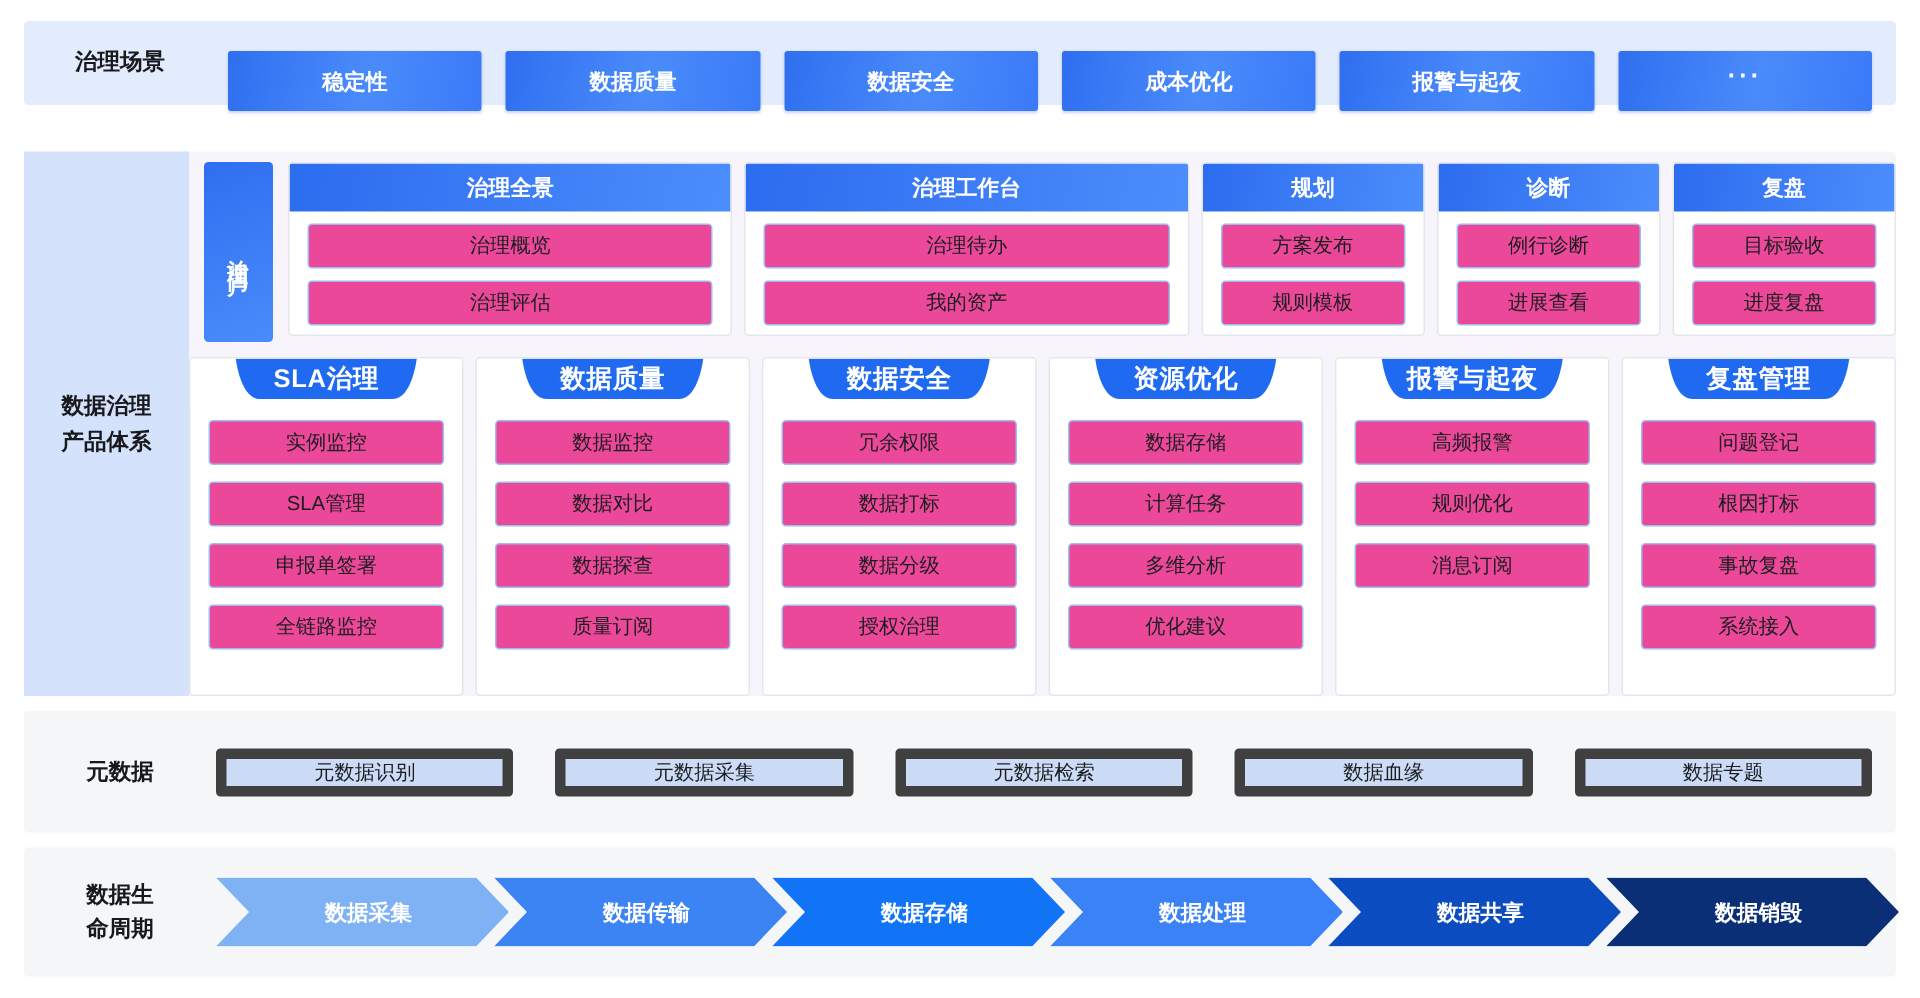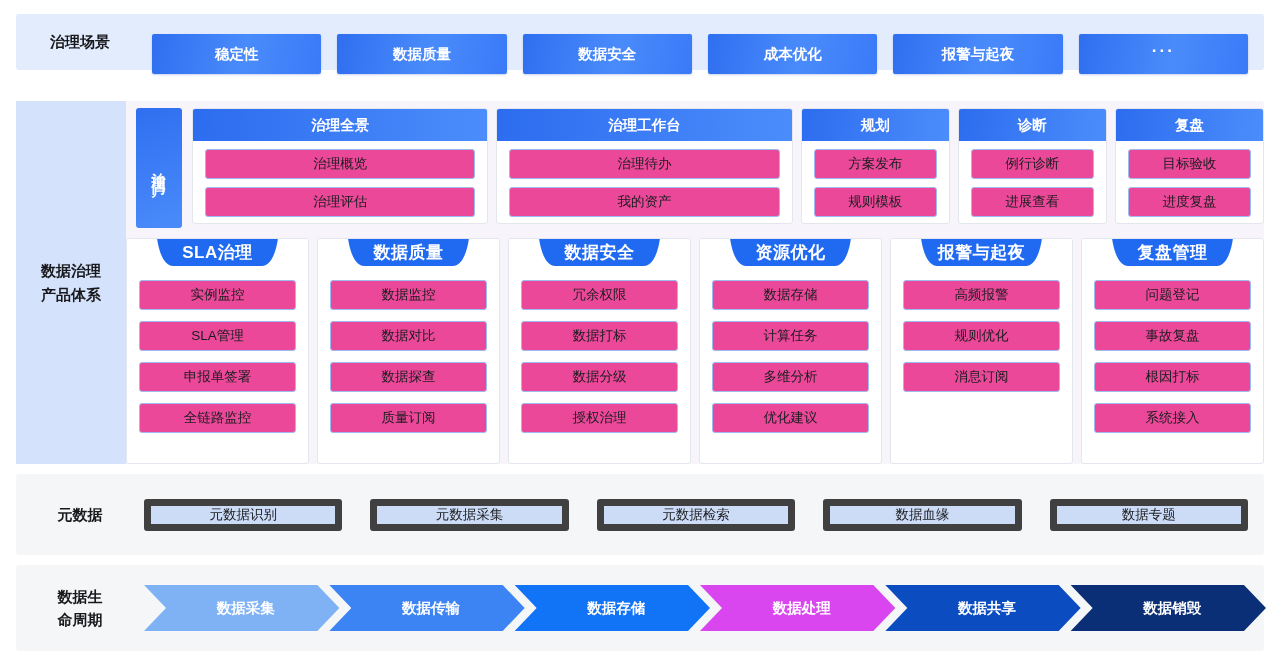--- a/index.html
+++ b/index.html
@@ -297,22 +297,22 @@
 
         <div class="card w1 ribbon">
           <div class="ribbon-wrap">
             <svg viewBox="0 0 180 31" preserveAspectRatio="none">
               <path d="M30,0 L150,0 C150,0 147,27 134,27 L46,27 C33,27 30,0 30,0 Z" fill="#1f6af0"></path>
             </svg>
             <div class="ribbon-text">复盘管理</div>
           </div>
           <div class="card-body four">
             <div class="pill">问题登记</div>
+            <div class="pill">根因打标</div>
             <div class="pill">事故复盘</div>
-            <div class="pill">根因打标</div>
             <div class="pill">系统接入</div>
           </div>
         </div>
 
       </div>
     </div>
   </div>
 
   <div class="band" id="row-meta">
     <div class="band-label">
@@ -335,21 +335,21 @@
     <div class="life-list">
       <div class="chev" style="background: rgb(127, 178, 245);">
           <span>数据采集</span>
         </div>
       <div class="chev" style="background: rgb(60, 131, 243);">
           <span>数据传输</span>
         </div>
       <div class="chev" style="background: rgb(17, 115, 245);">
           <span>数据存储</span>
         </div>
-      <div class="chev" style="background: #d946ef;">
+      <div class="chev" style="background: #3b82f6;">
           <span>数据处理</span>
         </div>
       <div class="chev" style="background: rgb(11, 76, 192);">
           <span>数据共享</span>
         </div>
       <div class="chev" style="background: rgb(11, 47, 118);">
           <span>数据销毁</span>
         </div>
     </div>
   </div>

